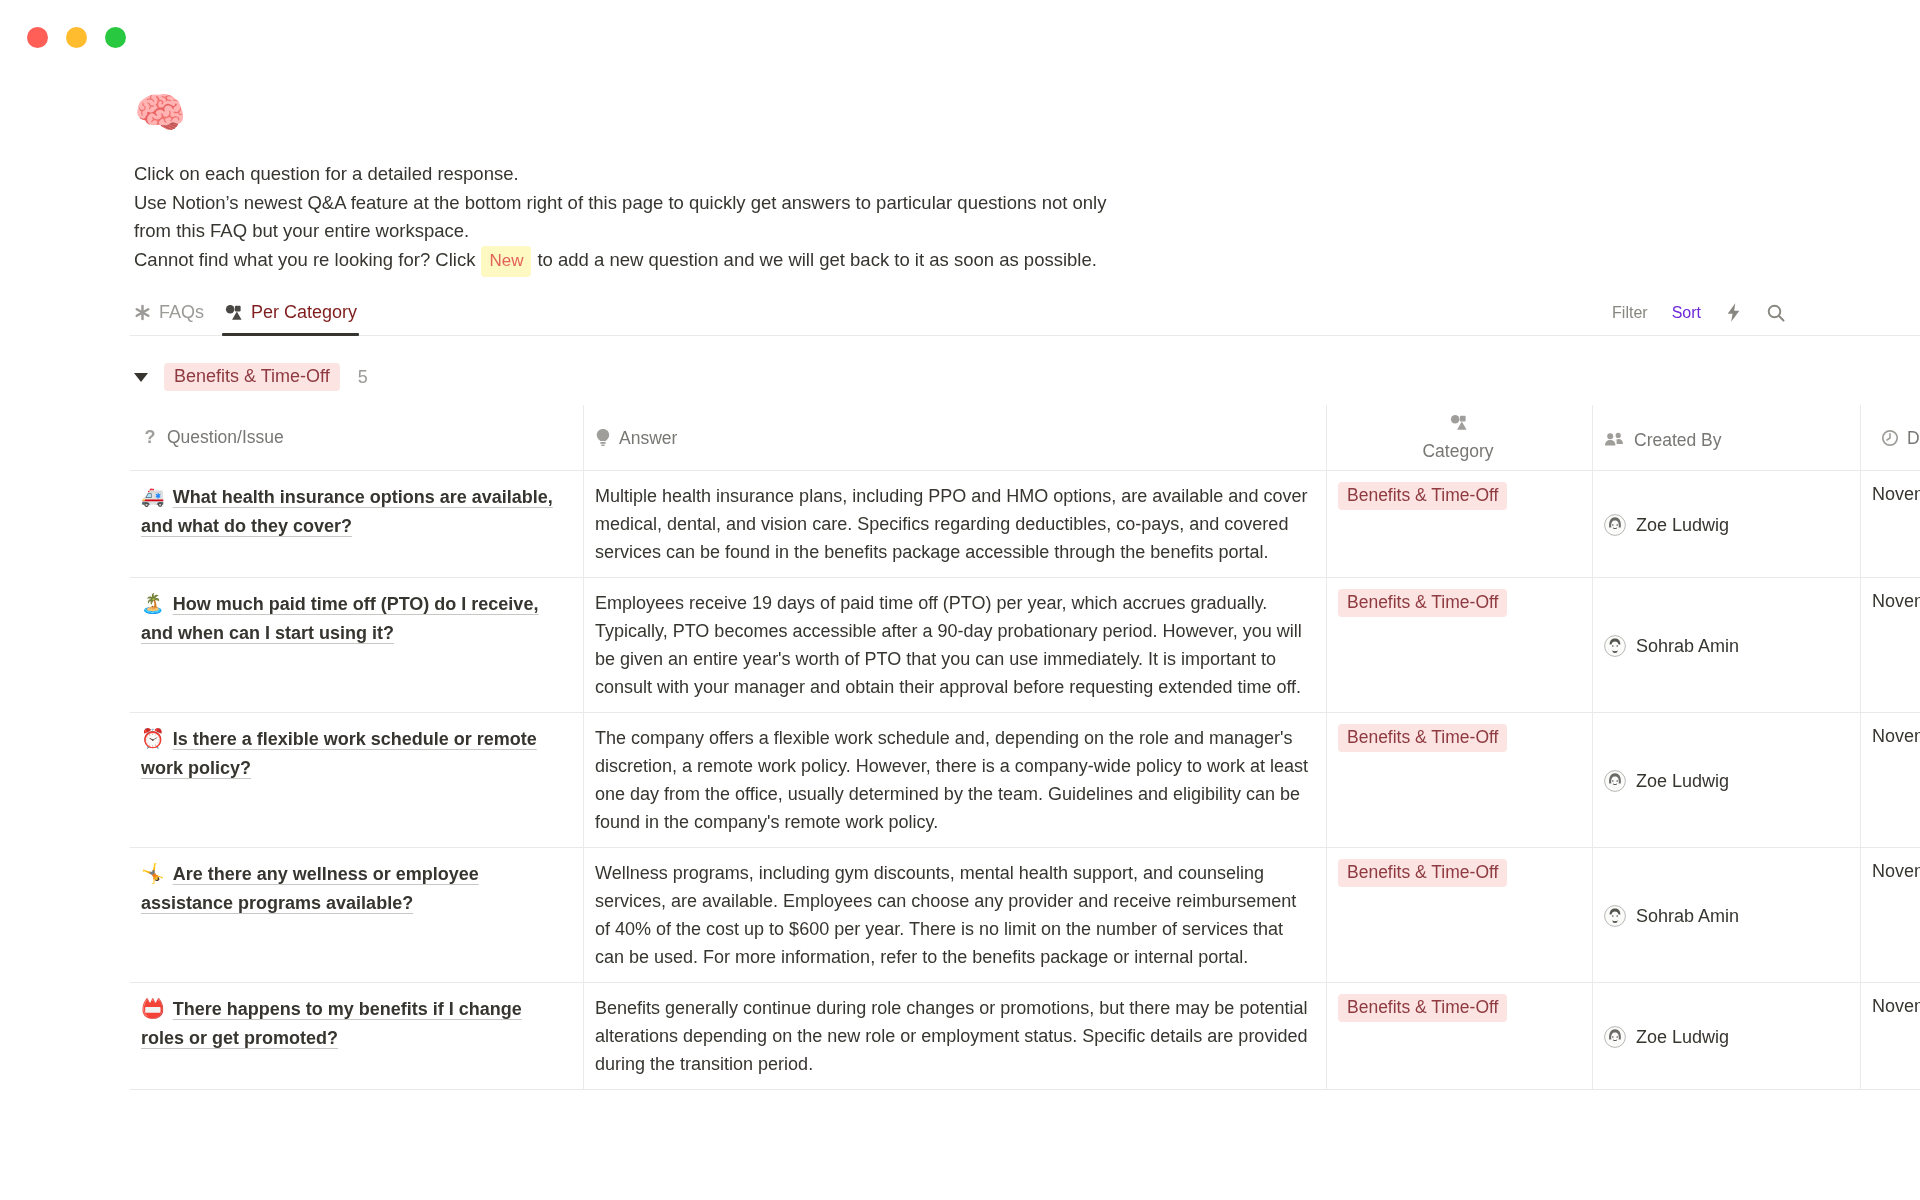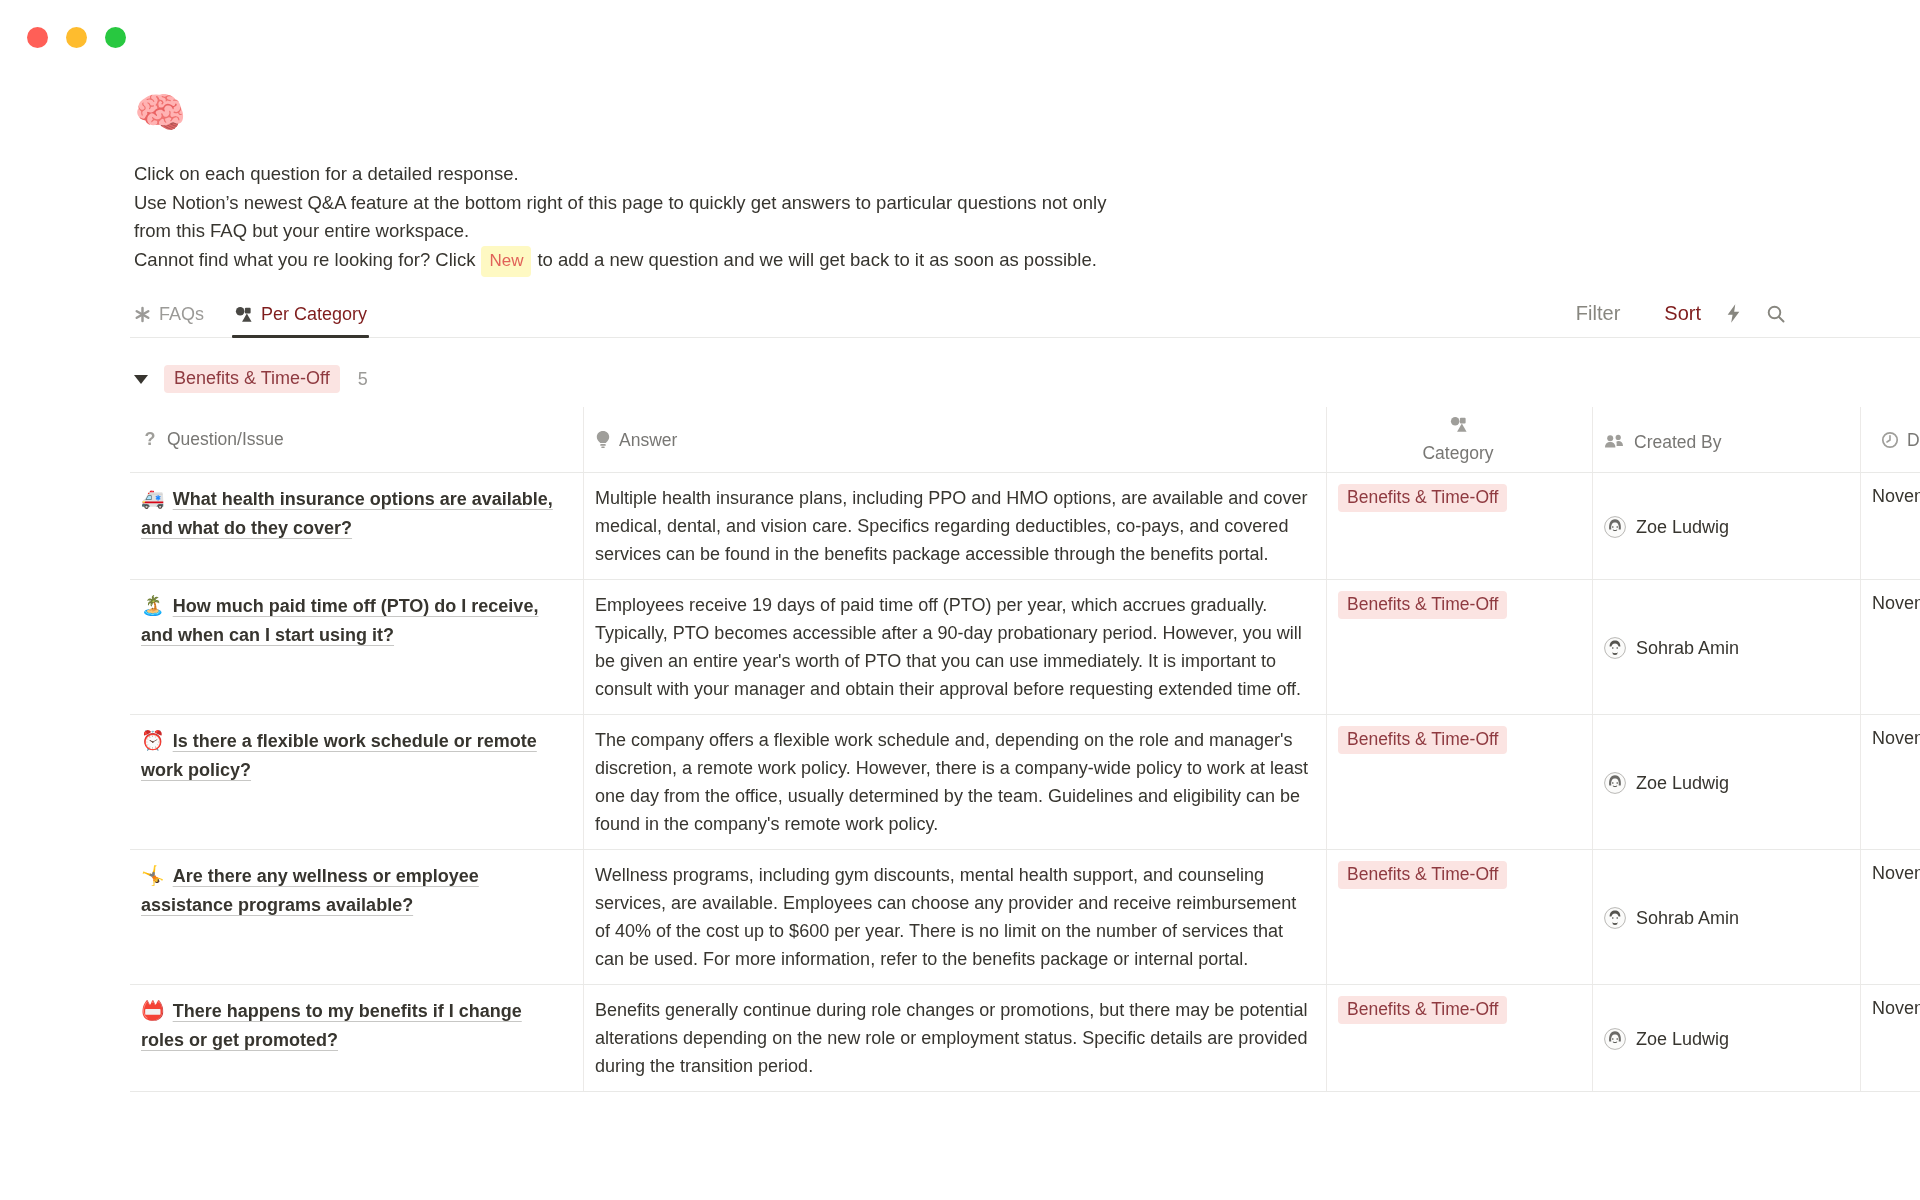--- a/index.html
+++ b/index.html
@@ -20,29 +20,29 @@
 
   
   .desc { margin-top:20px; font-size:18.5px; line-height:28.5px; color:#37352f; }
   .new-badge { display:inline-block; background:#fef9c3; color:#e16259; border-radius:4px;
     padding:1px 8px 2px; font-size:17px; margin:0 6px; }
 
   
   .tabbar { margin-top:25px; width:1652px; display:flex; justify-content:space-between;
     align-items:flex-end; position:relative; }
   .tabbar::after { content:""; position:absolute; left:-4px; bottom:0; width:1790px; height:1px; background:#e9e9e7; }
-  .tabs { display:flex; gap:30px; }
+  .tabs { display:flex; gap:20px; }
   .tab { display:flex; align-items:center; gap:8px; font-size:18px; padding-bottom:13px; position:relative; }
   .tab.inactive { color:#9b9a97; }
   .tab.active { color:#7f1d1d; font-weight:500; }
   .tab.active::after { content:""; position:absolute; left:-2px; right:-2px; bottom:0; height:3px;
     background:#37352f; border-radius:1px; z-index:2; }
-  .view-controls { display:flex; align-items:center; gap:24px; font-size:20px; padding-bottom:13px; }
+  .view-controls { display:flex; align-items:center; gap:24px; font-size:16px; padding-bottom:13px; }
   .vc-filter { color:#87867f; }
-  .vc-sort { color:#7f1d1d;margin-left:20px; }
+  .vc-sort { color:#6d28d9; }
   .vc-icon { display:flex; align-items:center; }
 
   
   .group-row { margin-top:27px; margin-left:-2px; display:flex; align-items:center; gap:14px; }
   .tri-down { width:0; height:0; border-left:7px solid transparent; border-right:7px solid transparent;
     border-top:9px solid #37352f; margin:0 2px; }
   .group-tag { background:#fbe4e2; color:#8f3a40; font-size:18px; font-weight:500;
     border-radius:4px; padding:3px 10px 4px; }
   .group-count { color:#9b9a97; font-size:18px; margin-left:4px; }
 

